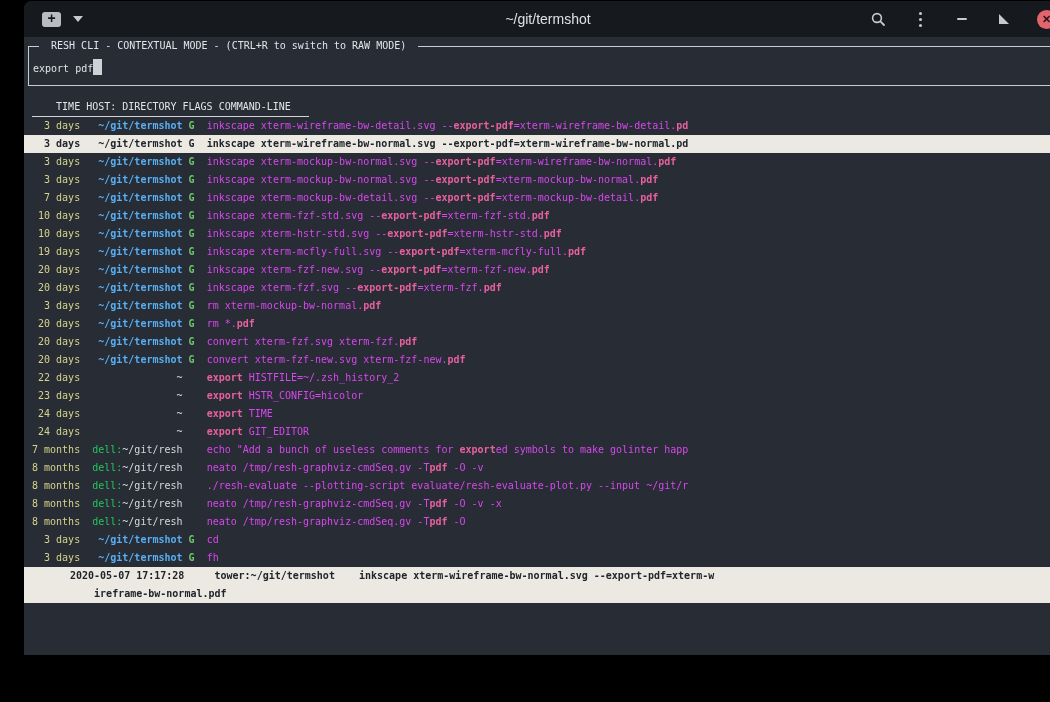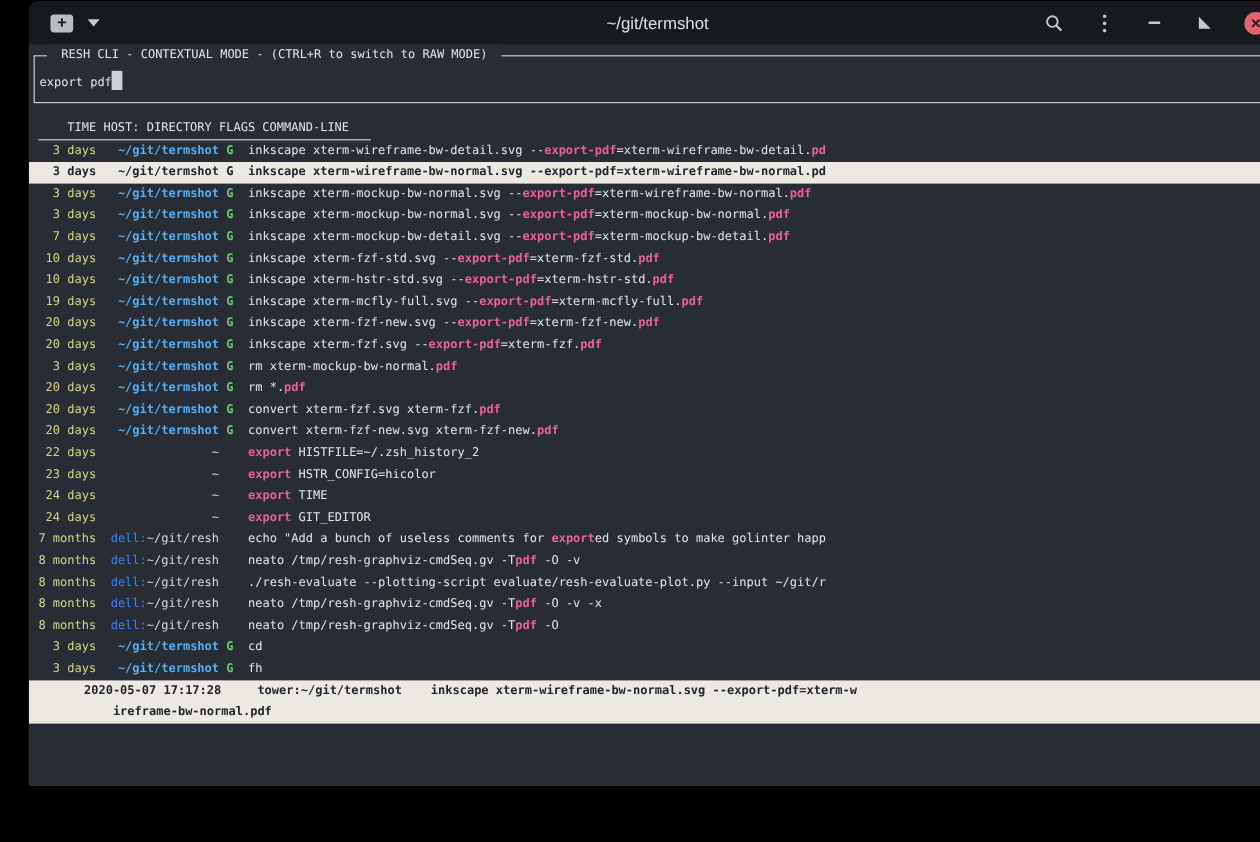--- a/index.html
+++ b/index.html
@@ -33,23 +33,23 @@
            color:#e2e4e7;white-space:pre;}
   .qline{position:absolute;left:4px;top:12px;white-space:pre;color:#e2e4e7;}
   .cursor{display:inline-block;width:9px;height:16px;background:#ced1d5;vertical-align:-3px;}
   .headwrap{margin:12px 0 0 8px;height:19px;}
   .thead{display:inline-block;white-space:pre;border-bottom:1px solid #cfd2d6;height:18px;
          color:#e2e4e7;}
   .trow{height:18px;white-space:pre;padding:0 8px;overflow:hidden;}
   .c-time{color:#d6d488;}
   .c-blue{color:#57aef2;font-weight:bold;}
   .c-plain{color:#d6d8dc;}
-  .c-red{color:#3b82f6;}
+  .c-red{color:#22c55e;}
   .c-flag{color:#6cc56c;font-weight:bold;}
-  .c-cmd{color:#e5e5e5;}
+  .c-cmd{color:#d946ef;}
   .c-match{color:#e8609f;font-weight:bold;}
   .trow.sel{background:#ece9e2;font-weight:bold;}
   .trow.sel span{color:#20252c;}
   .status{background:#ece9e2;color:#20252c;font-weight:bold;height:36px;}
   .status div{height:18px;white-space:pre;padding:0 8px;overflow:hidden;margin-left:38px;}
   .help{height:18px;white-space:pre;padding:0 8px;color:#d6d8dc;overflow:hidden;}
 </style>
 </head>
 <body>
 

